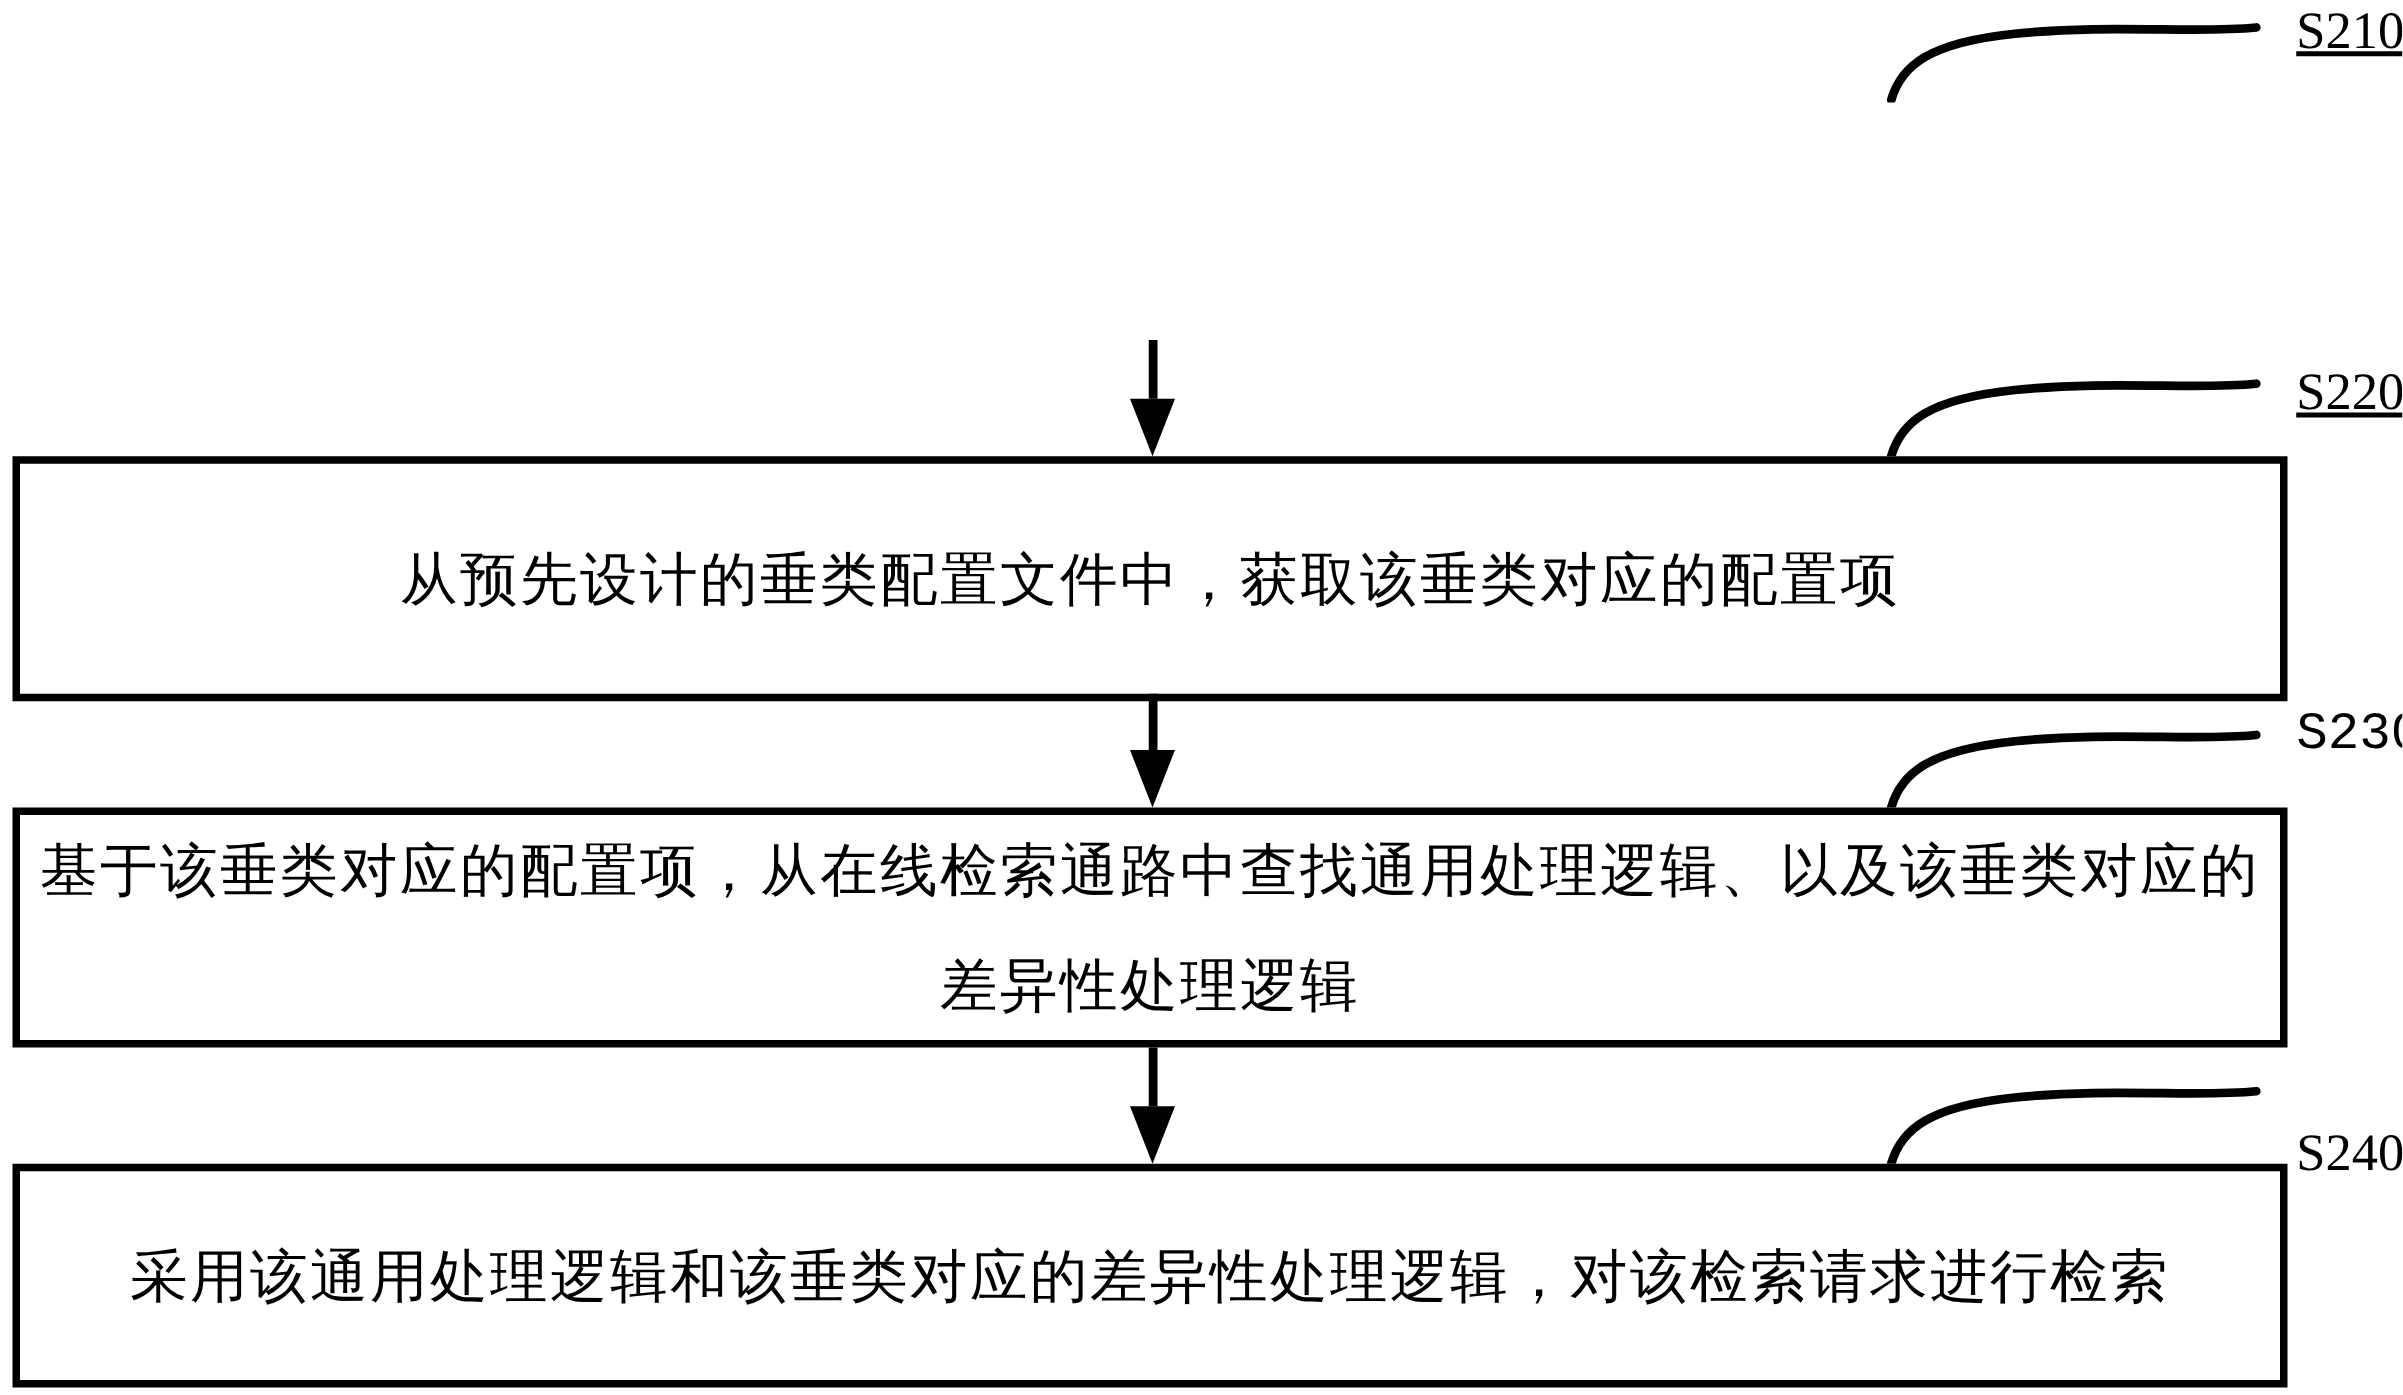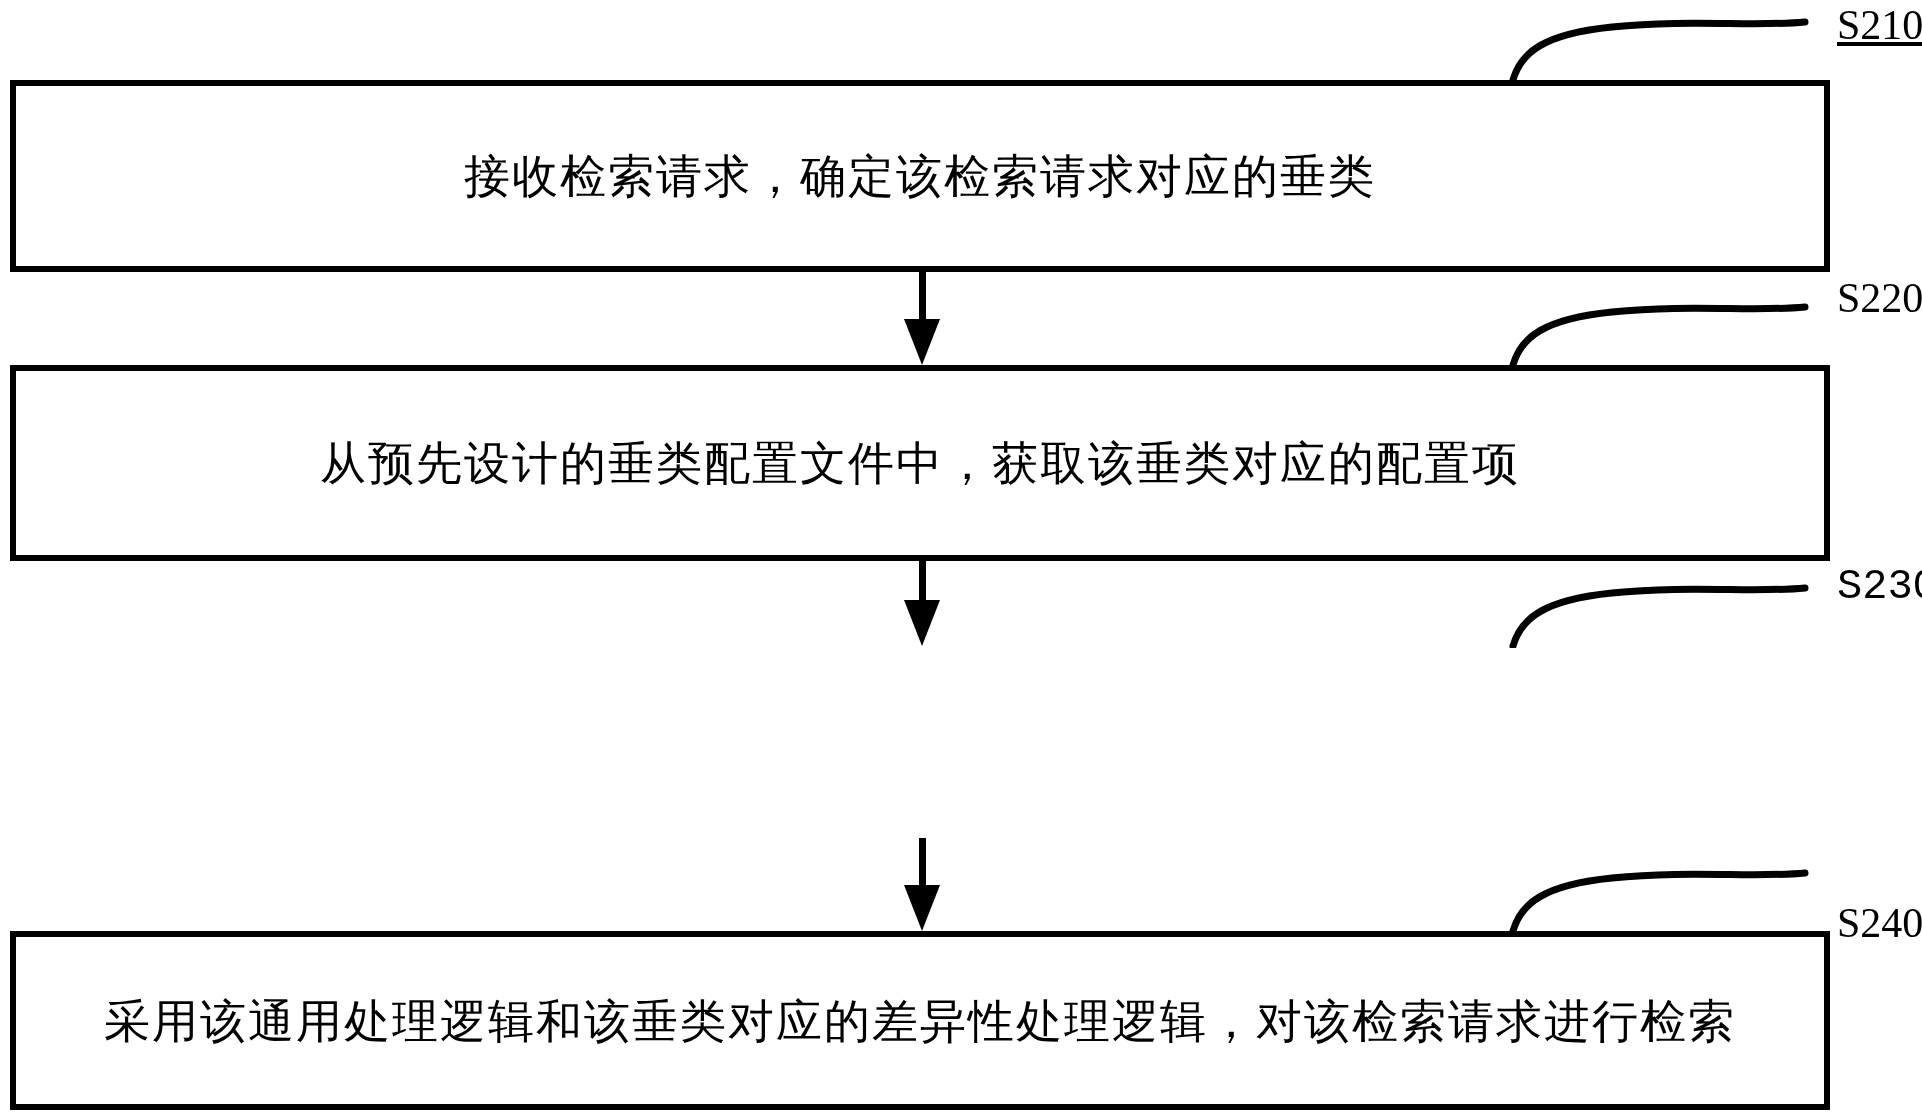--- a/index.html
+++ b/index.html
@@ -38,21 +38,21 @@
   .b4{top:931px;height:179px;text-align:center;}
   
   .slabel{
     position:absolute;
     left:1837px;width:84px;height:42px;
     font-family:"Liberation Serif","DejaVu Serif",serif;
     font-size:42px;line-height:42px;
     white-space:nowrap;
   }
   .l1{top:4px;text-decoration:underline;}
-  .l2{top:277px;}
+  .l2{top:293px;text-decoration:underline;}
   .l3{top:566px;font-family:Liberation Mono, monospace;}
   .l4{top:902px;}
   
   .curve{
     position:absolute;
     left:1500px;width:330px;height:72px;
     color:var(--line-color);
   }
   .c1{top:10px;}
   .c2{top:295px;}
@@ -80,23 +80,20 @@
 </style>
 </head>
 <body>
 
 <div class="canvas">
 
   <svg class="curve c1" viewBox="0 0 330 72" xmlns="http://www.w3.org/2000/svg">
     <path d="M 13 70 C 21 42 44 24 112 17 C 190 9 255 17 305 12" fill="none" stroke="currentColor" stroke-width="7" stroke-linecap="round"></path>
   </svg>
   <div class="slabel l1">S210</div>
-  <div class="box b1">
-    <div class="line">接收检索请求，确定该检索请求对应的垂类</div>
-  </div>
 
   <div class="arrow a1">
     <span class="shaft"></span>
     <span class="head"></span>
   </div>
 
   <svg class="curve c2" viewBox="0 0 330 72" xmlns="http://www.w3.org/2000/svg">
     <path d="M 13 70 C 21 42 44 24 112 17 C 190 9 255 17 305 12" fill="none" stroke="currentColor" stroke-width="7" stroke-linecap="round"></path>
   </svg>
   <div class="slabel l2">S220</div>
@@ -106,20 +103,24 @@
 
   <div class="arrow a2">
     <span class="shaft"></span>
     <span class="head"></span>
   </div>
 
   <svg class="curve c3" viewBox="0 0 330 72" xmlns="http://www.w3.org/2000/svg">
     <path d="M 13 70 C 21 42 44 24 112 17 C 190 9 255 17 305 12" fill="none" stroke="currentColor" stroke-width="7" stroke-linecap="round"></path>
   </svg>
   <div class="slabel l3">S230</div>
+  <div class="box b3">
+    <div class="line">基于该垂类对应的配置项，从在线检索通路中查找通用处理逻辑、以及该垂类对应的</div>
+    <div class="line">差异性处理逻辑</div>
+  </div>
 
   <div class="arrow a3">
     <span class="shaft"></span>
     <span class="head"></span>
   </div>
 
   <svg class="curve c4" viewBox="0 0 330 72" xmlns="http://www.w3.org/2000/svg">
     <path d="M 13 70 C 21 42 44 24 112 17 C 190 9 255 17 305 12" fill="none" stroke="currentColor" stroke-width="7" stroke-linecap="round"></path>
   </svg>
   <div class="slabel l4">S240</div>

